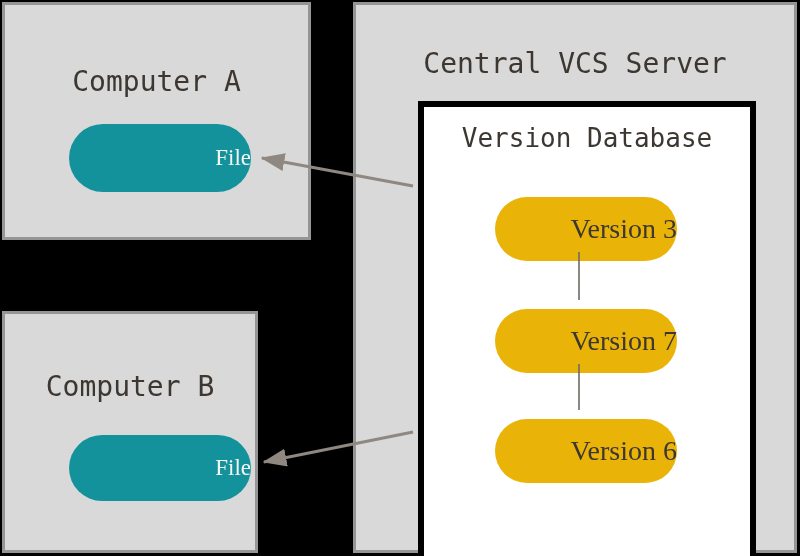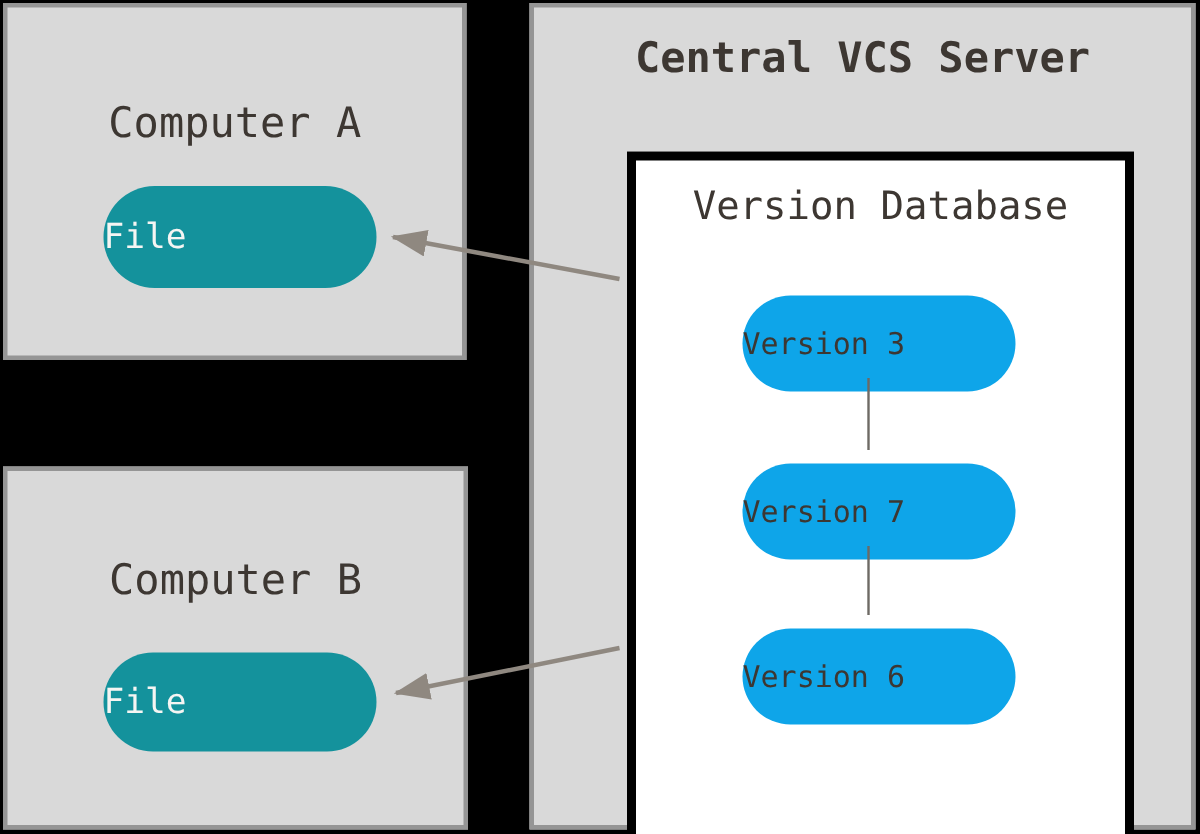--- a/index.html
+++ b/index.html
@@ -15,34 +15,34 @@
     font-family: "DejaVu Sans Mono", "Liberation Mono", monospace;
     overflow: hidden;
   }
   .box {
     position: absolute;
     background: #d9d9d9;
     border: 3px solid #959595;
     box-sizing: border-box;
   }
   .box-computer-a { left: 2px;   top: 2px;   width: 309px; height: 238px; }
-  .box-computer-b { left: 2px;   top: 311px; width: 310px; height: 242px; }
+  .box-computer-b { left: 2px;   top: 311px; width: 256px; height: 242px; }
   .box-server     { left: 353px; top: 2px;   width: 444px; height: 551px; }
   .box-title {
     position: absolute;
     left: 0; right: 0;
     text-align: center;
     font-size: 28px;
     color: #3d3732;
     letter-spacing: 0;
     white-space: nowrap;
   }
   .title-a      { top: 60px; }
   .title-b      { top: 56px; }
-  .title-server { top: 17px; font-weight: bold; }
+  .title-server { top: 42px; }
   .db {
     position: absolute;
     left: 62px; top: 96px;
     width: 338px; height: 511px;
     background: #ffffff;
     border: 6px solid #000000;
     box-sizing: border-box;
   }
   .db-title {
     position: absolute;
@@ -50,39 +50,40 @@
     top: 16px;
     text-align: center;
     font-size: 26px;
     color: #3d3732;
     white-space: nowrap;
   }
   .pill {
     position: absolute;
     display: flex;
     align-items: center;
-    justify-content: flex-start;
+    justify-content: flex-end;
     border-radius: 999px;
     white-space: nowrap;
+    font-family: Liberation Serif, serif;
   }
   .pill-file {
     left: 64px;
     width: 182px; height: 68px;
     background: #14929c;
     color: #f5f5f3;
     font-size: 23px;
   }
   .pill-file-a { top: 119px; }
   .pill-file-b { top: 121px; height: 66px; }
   .pill-version {
     left: 71px;
     width: 182px; height: 64px;
-    background: #0ea5e9;
+    background: #eab308;
     color: #3d3732;
-    font-size: 20px;
+    font-size: 28px;
   }
   .pill-v3 { top: 90px; }
   .pill-v2 { top: 202px; }
   .pill-v1 { top: 312px; }
   .overlay {
     position: absolute;
     left: 0; top: 0;
     width: 800px; height: 556px;
     pointer-events: none;
   }

